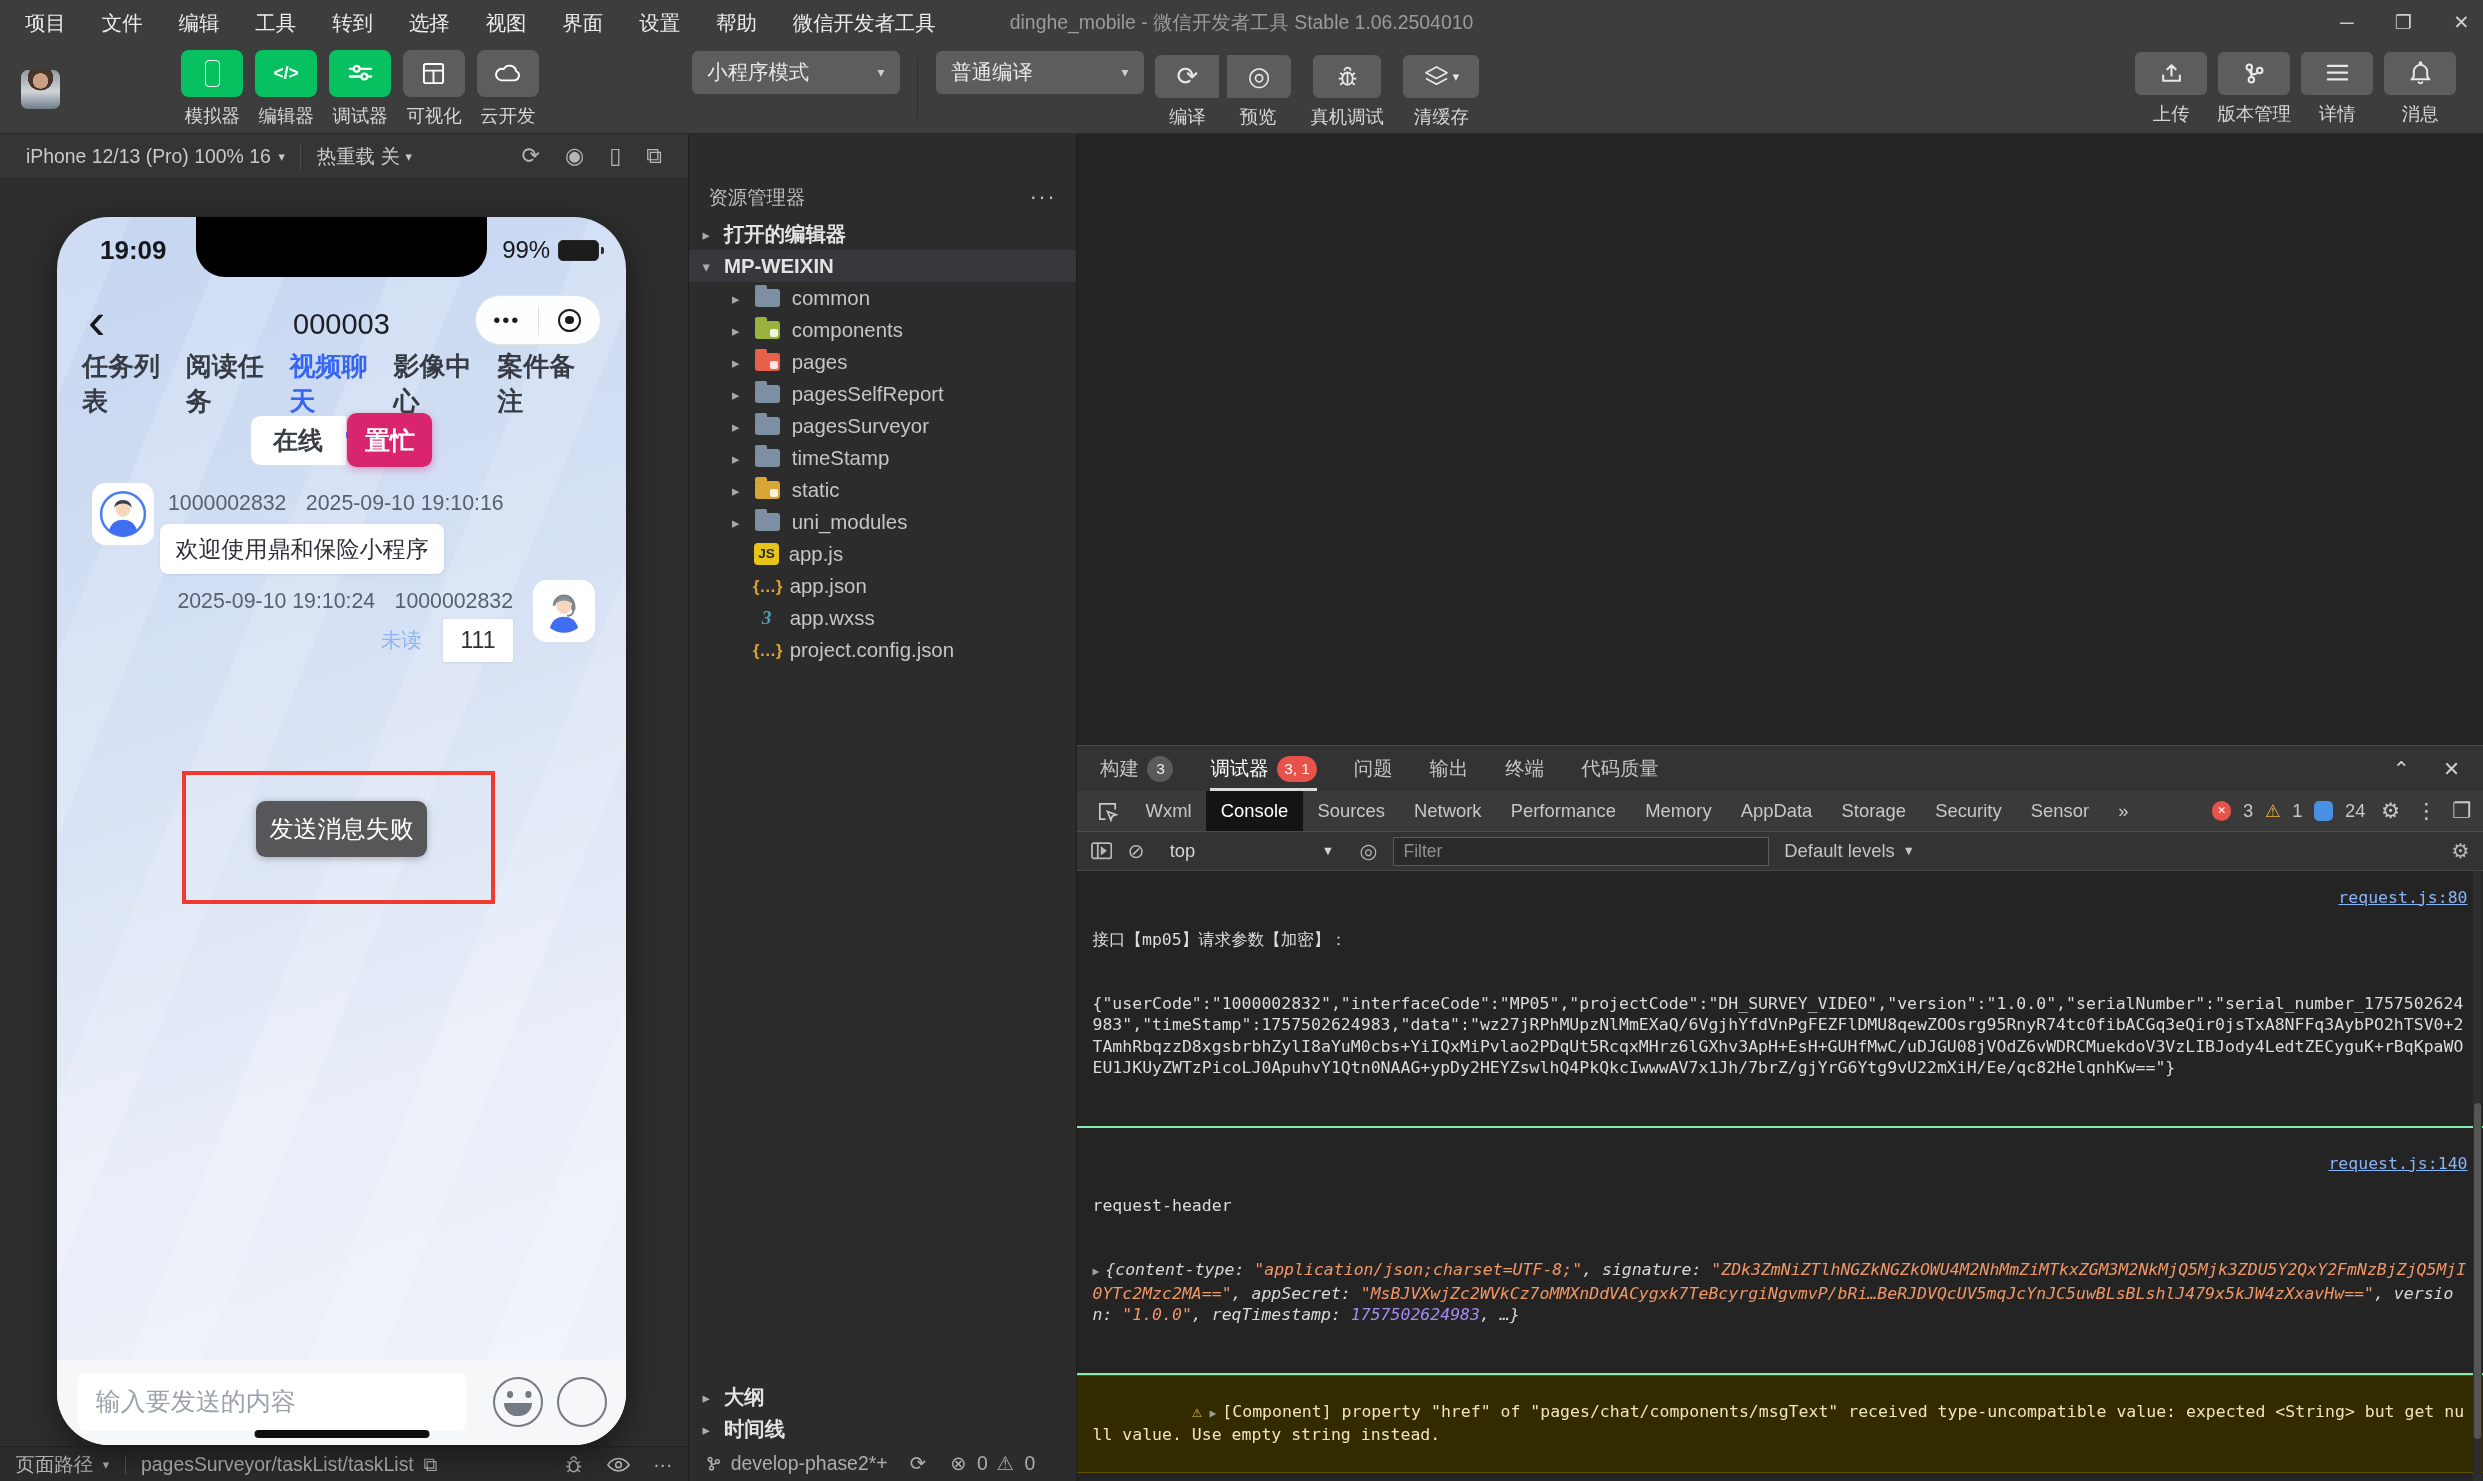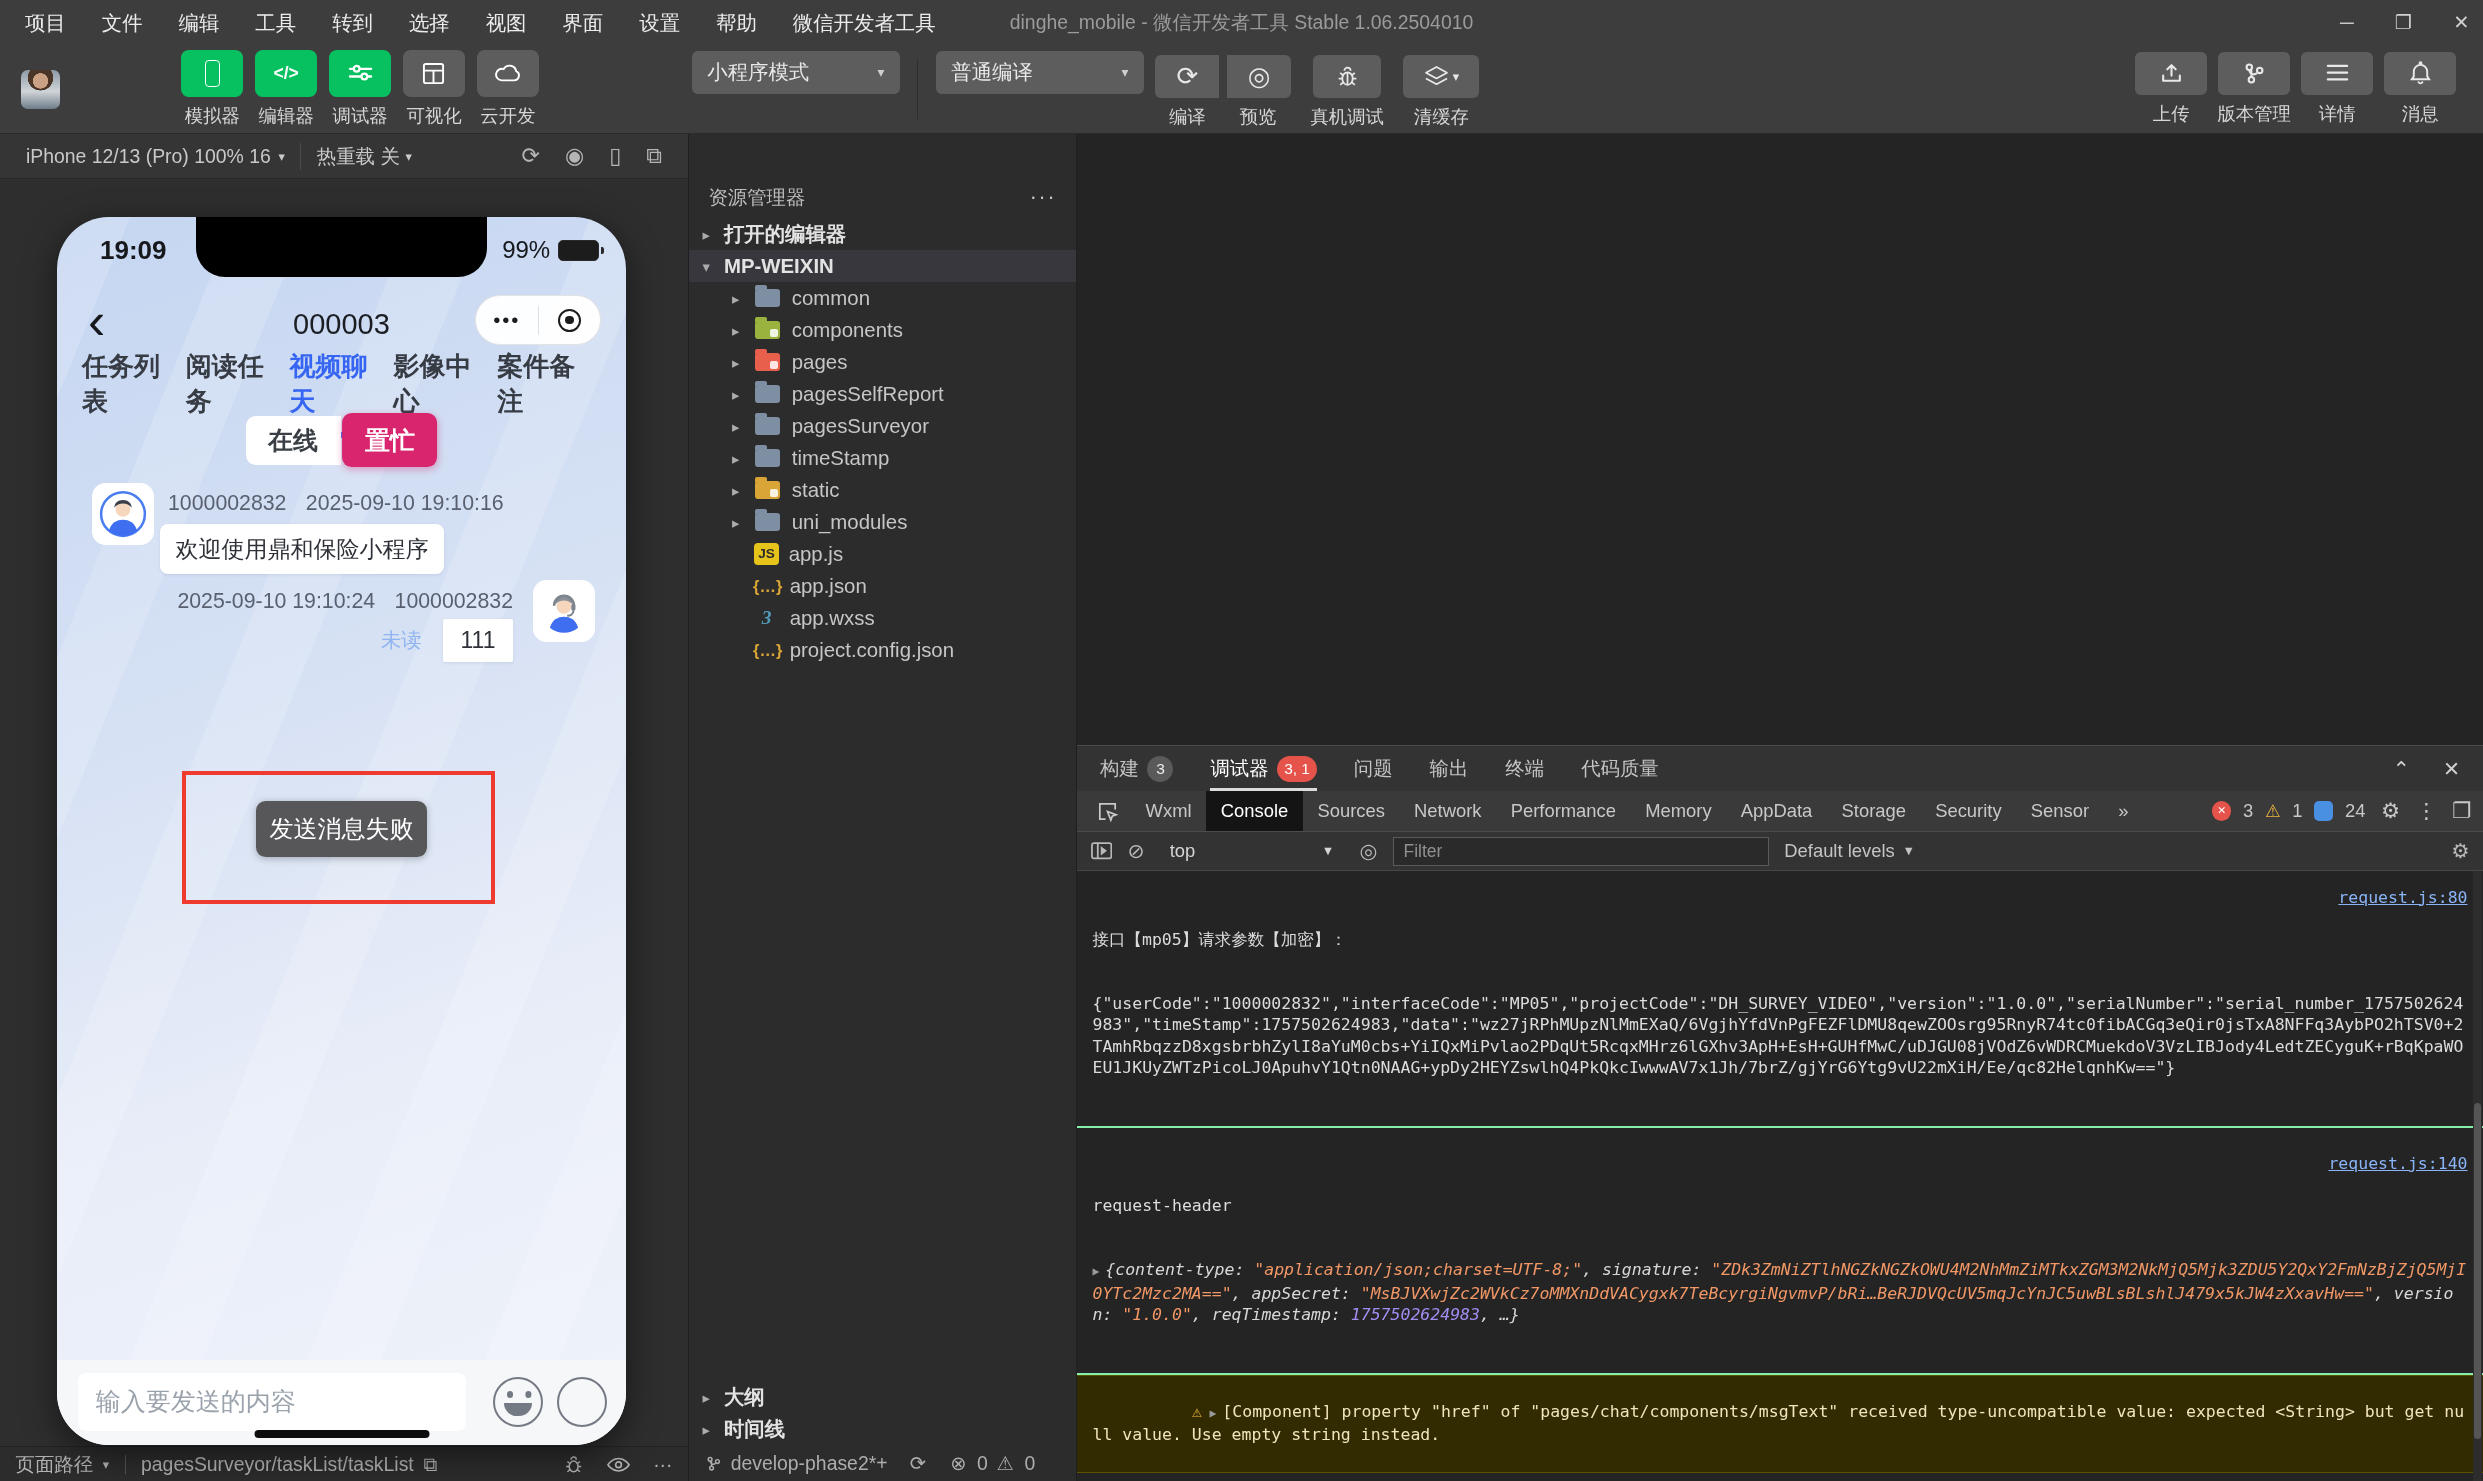--- a/index.html
+++ b/index.html
@@ -61,21 +61,21 @@
 .capsule .cdiv{width:1px;height:29px;background:#e0e0e0}
 .capsule .tgt{flex:1;display:flex;align-items:center;justify-content:center}
 .ring{width:23px;height:23px;border:2.9px solid #1c1c1c;border-radius:50%;display:flex;align-items:center;justify-content:center}
 .ring i{width:8.7px;height:8.7px;border-radius:50%;background:#1c1c1c}
 .ptabs{position:absolute;left:0;right:0;top:132px;display:flex;justify-content:space-between;padding:0 25px}
 .ptab{font-size:26px;font-weight:600;color:#363b44;position:relative;padding-bottom:13.6px}
 .ptab.active{color:#3565f2}
 .ptab.active::after{content:"";position:absolute;left:50%;transform:translateX(-50%);bottom:-5.8px;width:47px;height:6.8px;border-radius:3.9px;background:#3565f2}
 .toggle{position:absolute;left:50%;transform:translateX(-50%);top:199px;display:flex;align-items:flex-start}
 .tg-on{width:95px;height:49px;background:#fff;border-radius:9.7px 0 0 9.7px;display:flex;align-items:center;justify-content:center;font-size:25px;font-weight:700;color:#3a3f46}
-.tg-busy{width:95px;height:54px;background:#d8256e;border-radius:9.7px;display:flex;align-items:center;justify-content:center;font-size:25px;font-weight:700;color:#fff;margin-left:1.9px;margin-top:-2.9px;box-shadow:0 2.9px 7.8px rgba(216,37,110,.35)}
+.tg-busy{width:85px;height:54px;background:#d8256e;border-radius:9.7px;display:flex;align-items:center;justify-content:center;font-size:25px;font-weight:700;color:#fff;margin-left:1.9px;margin-top:-2.9px;box-shadow:0 2.9px 7.8px rgba(216,37,110,.35)}
 .av{width:62px;height:62px;background:#fff;border-radius:13.6px;display:flex;align-items:center;justify-content:center}
 .msgin-av{position:absolute;left:35px;top:266px}
 .msgin-meta{position:absolute;left:111px;top:274px;font-size:21.3px;color:#596070;display:flex;gap:19.4px}
 .msgin-bubble{position:absolute;left:103px;top:307px;background:#fff;border-radius:7.8px;padding:9.7px 15.5px;font-size:23px;color:#2e3138;box-shadow:0 1px 2.9px rgba(60,80,120,.12)}
 .msgout-meta{position:absolute;right:113px;top:372px;font-size:21.3px;color:#596070;display:flex;gap:19.4px}
 .msgout-av{position:absolute;right:31px;top:363px}
 .msgout-row{position:absolute;right:113px;top:402px;display:flex;align-items:center;gap:21.3px}
 .unread{font-size:20.4px;color:#8fb4f0}
 .msgout-bubble{background:#fff;border-radius:2px;padding:7.8px 17.5px;font-size:23px;color:#2e3138;box-shadow:0 1px 2.9px rgba(60,80,120,.12)}
 .redrect{position:absolute;left:125px;top:554px;width:313px;height:133px;border:4.9px solid #ee3a2f}

